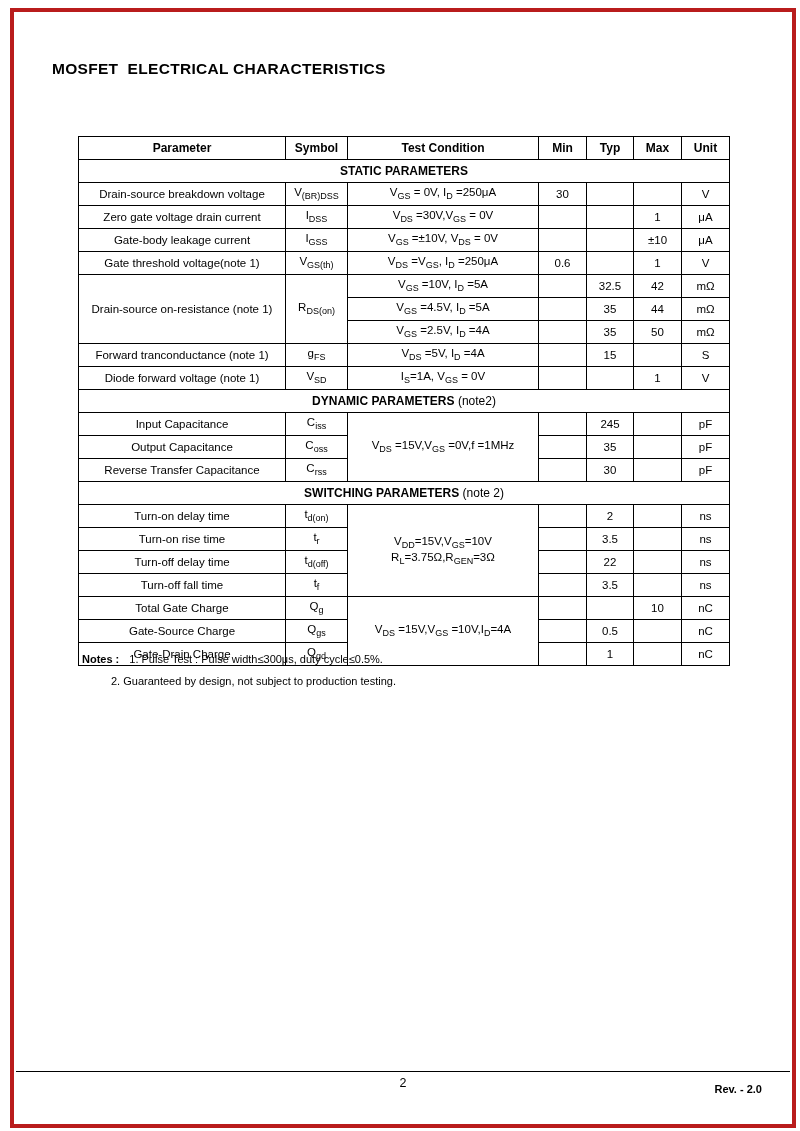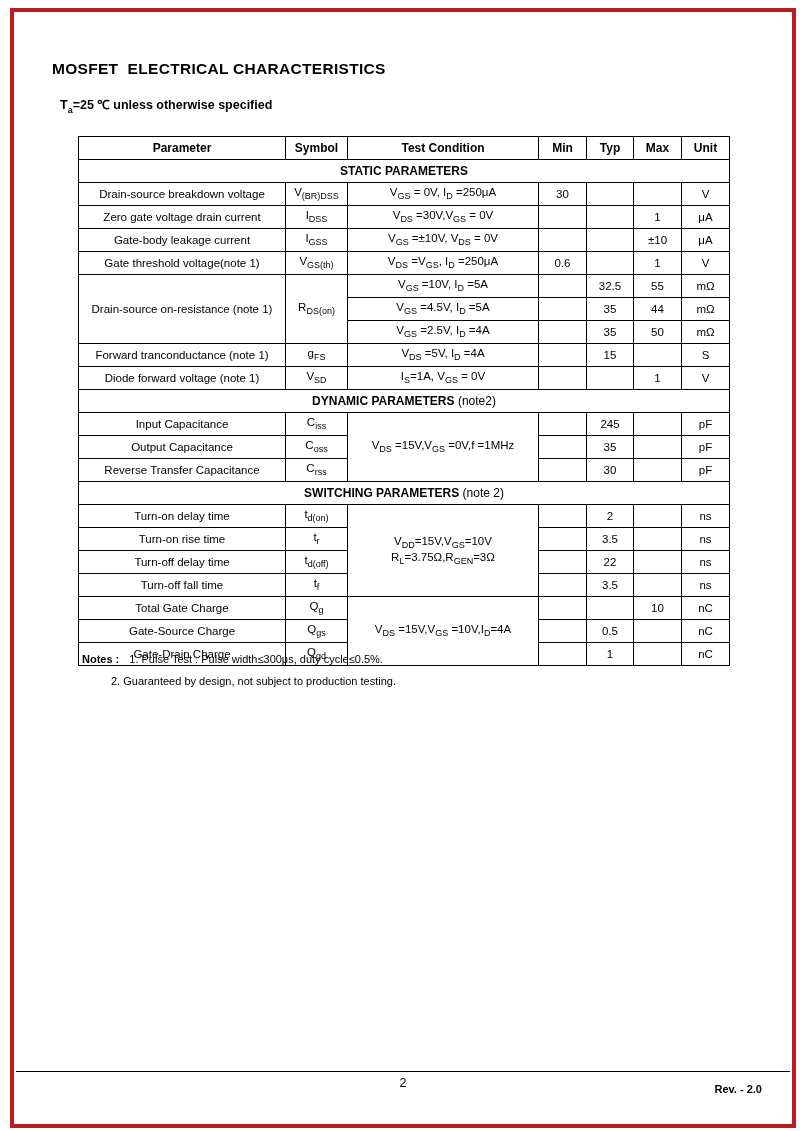--- a/index.html
+++ b/index.html
@@ -58,21 +58,20 @@
     font-size: 11px;
     font-weight: bold;
   }
 </style>
 </head>
 <body>
 
 <div class="page-frame">
 
   <div class="title">MOSFET  ELECTRICAL CHARACTERISTICS</div>
-  <div class="subtitle">T<sub>a</sub>=25 ℃  unless otherwise specified</div>
 
   <table class="spec">
     <colgroup>
       <col style="width:207px">
         <col style="width:62px">
         <col style="width:191px">
       <col style="width:48px">
         <col style="width:47px">
         <col style="width:48px">
         <col style="width:48px">
@@ -132,21 +131,21 @@
       <td>1</td>
       <td>V</td>
     </tr>
 
     <tr>
       <td class="left" rowspan="3">Drain-source on-resistance (note 1)</td>
       <td rowspan="3">R<sub>DS(on)</sub></td>
       <td class="left">V<sub>GS</sub> =10V, I<sub>D</sub> =5A</td>
       <td></td>
       <td>32.5</td>
-      <td>55</td>
+      <td>42</td>
       <td>mΩ</td>
     </tr>
     <tr>
       <td class="left">V<sub>GS</sub> =4.5V, I<sub>D</sub> =5A</td>
       <td></td>
       <td>35</td>
       <td>44</td>
       <td>mΩ</td>
     </tr>
     <tr>

